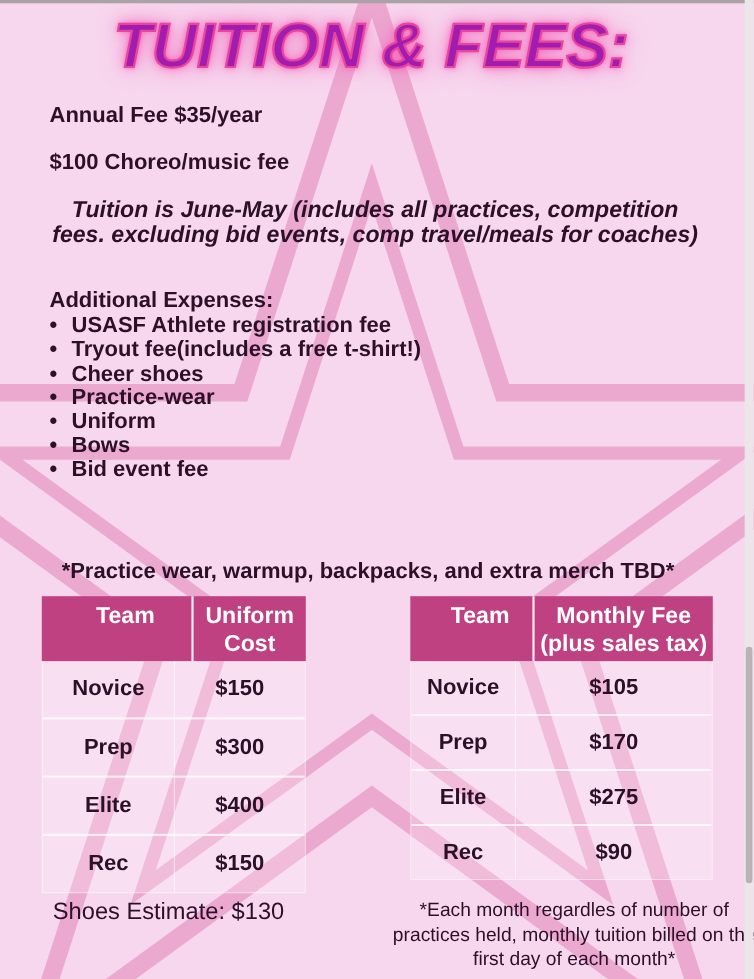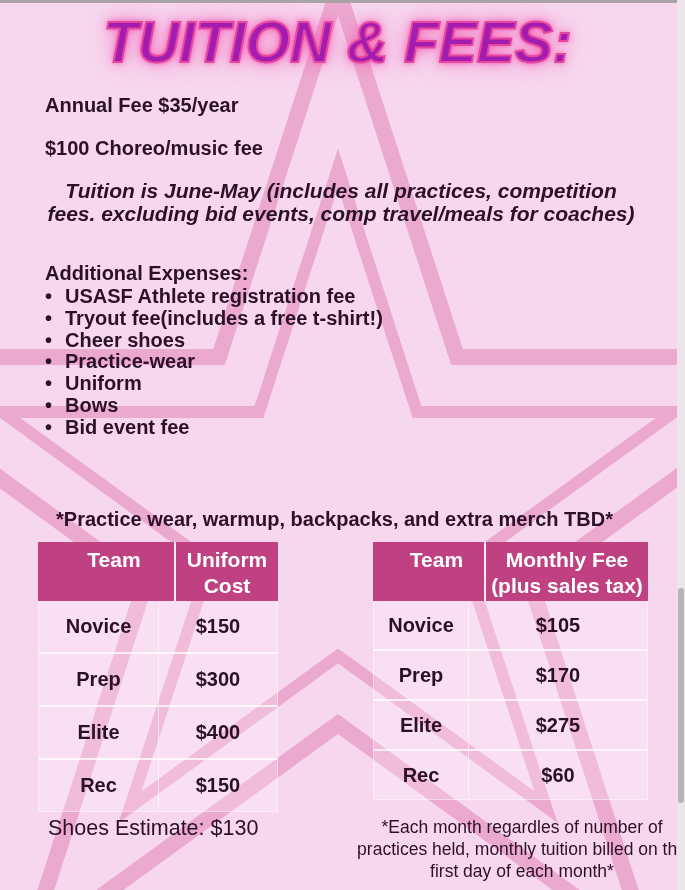--- a/index.html
+++ b/index.html
@@ -116,21 +116,21 @@
       <div class="tr">
         <div class="td td1">Prep</div>
         <div class="td td2">$170</div>
       </div>
       <div class="tr">
         <div class="td td1">Elite</div>
         <div class="td td2">$275</div>
       </div>
       <div class="tr">
         <div class="td td1">Rec</div>
-        <div class="td td2">$60</div>
+        <div class="td td2">$90</div>
       </div>
     </div>
   </div>
 
   <p class="txt shoes">Shoes Estimate: $130</p>
   <p class="txt billing">*Each month regardles of number of practices held, monthly tuition billed on the first day of each month*</p>
 
   <div class="edge-top"></div>
   <div class="edge-right"></div>
   <div class="scroll-thumb"></div>

